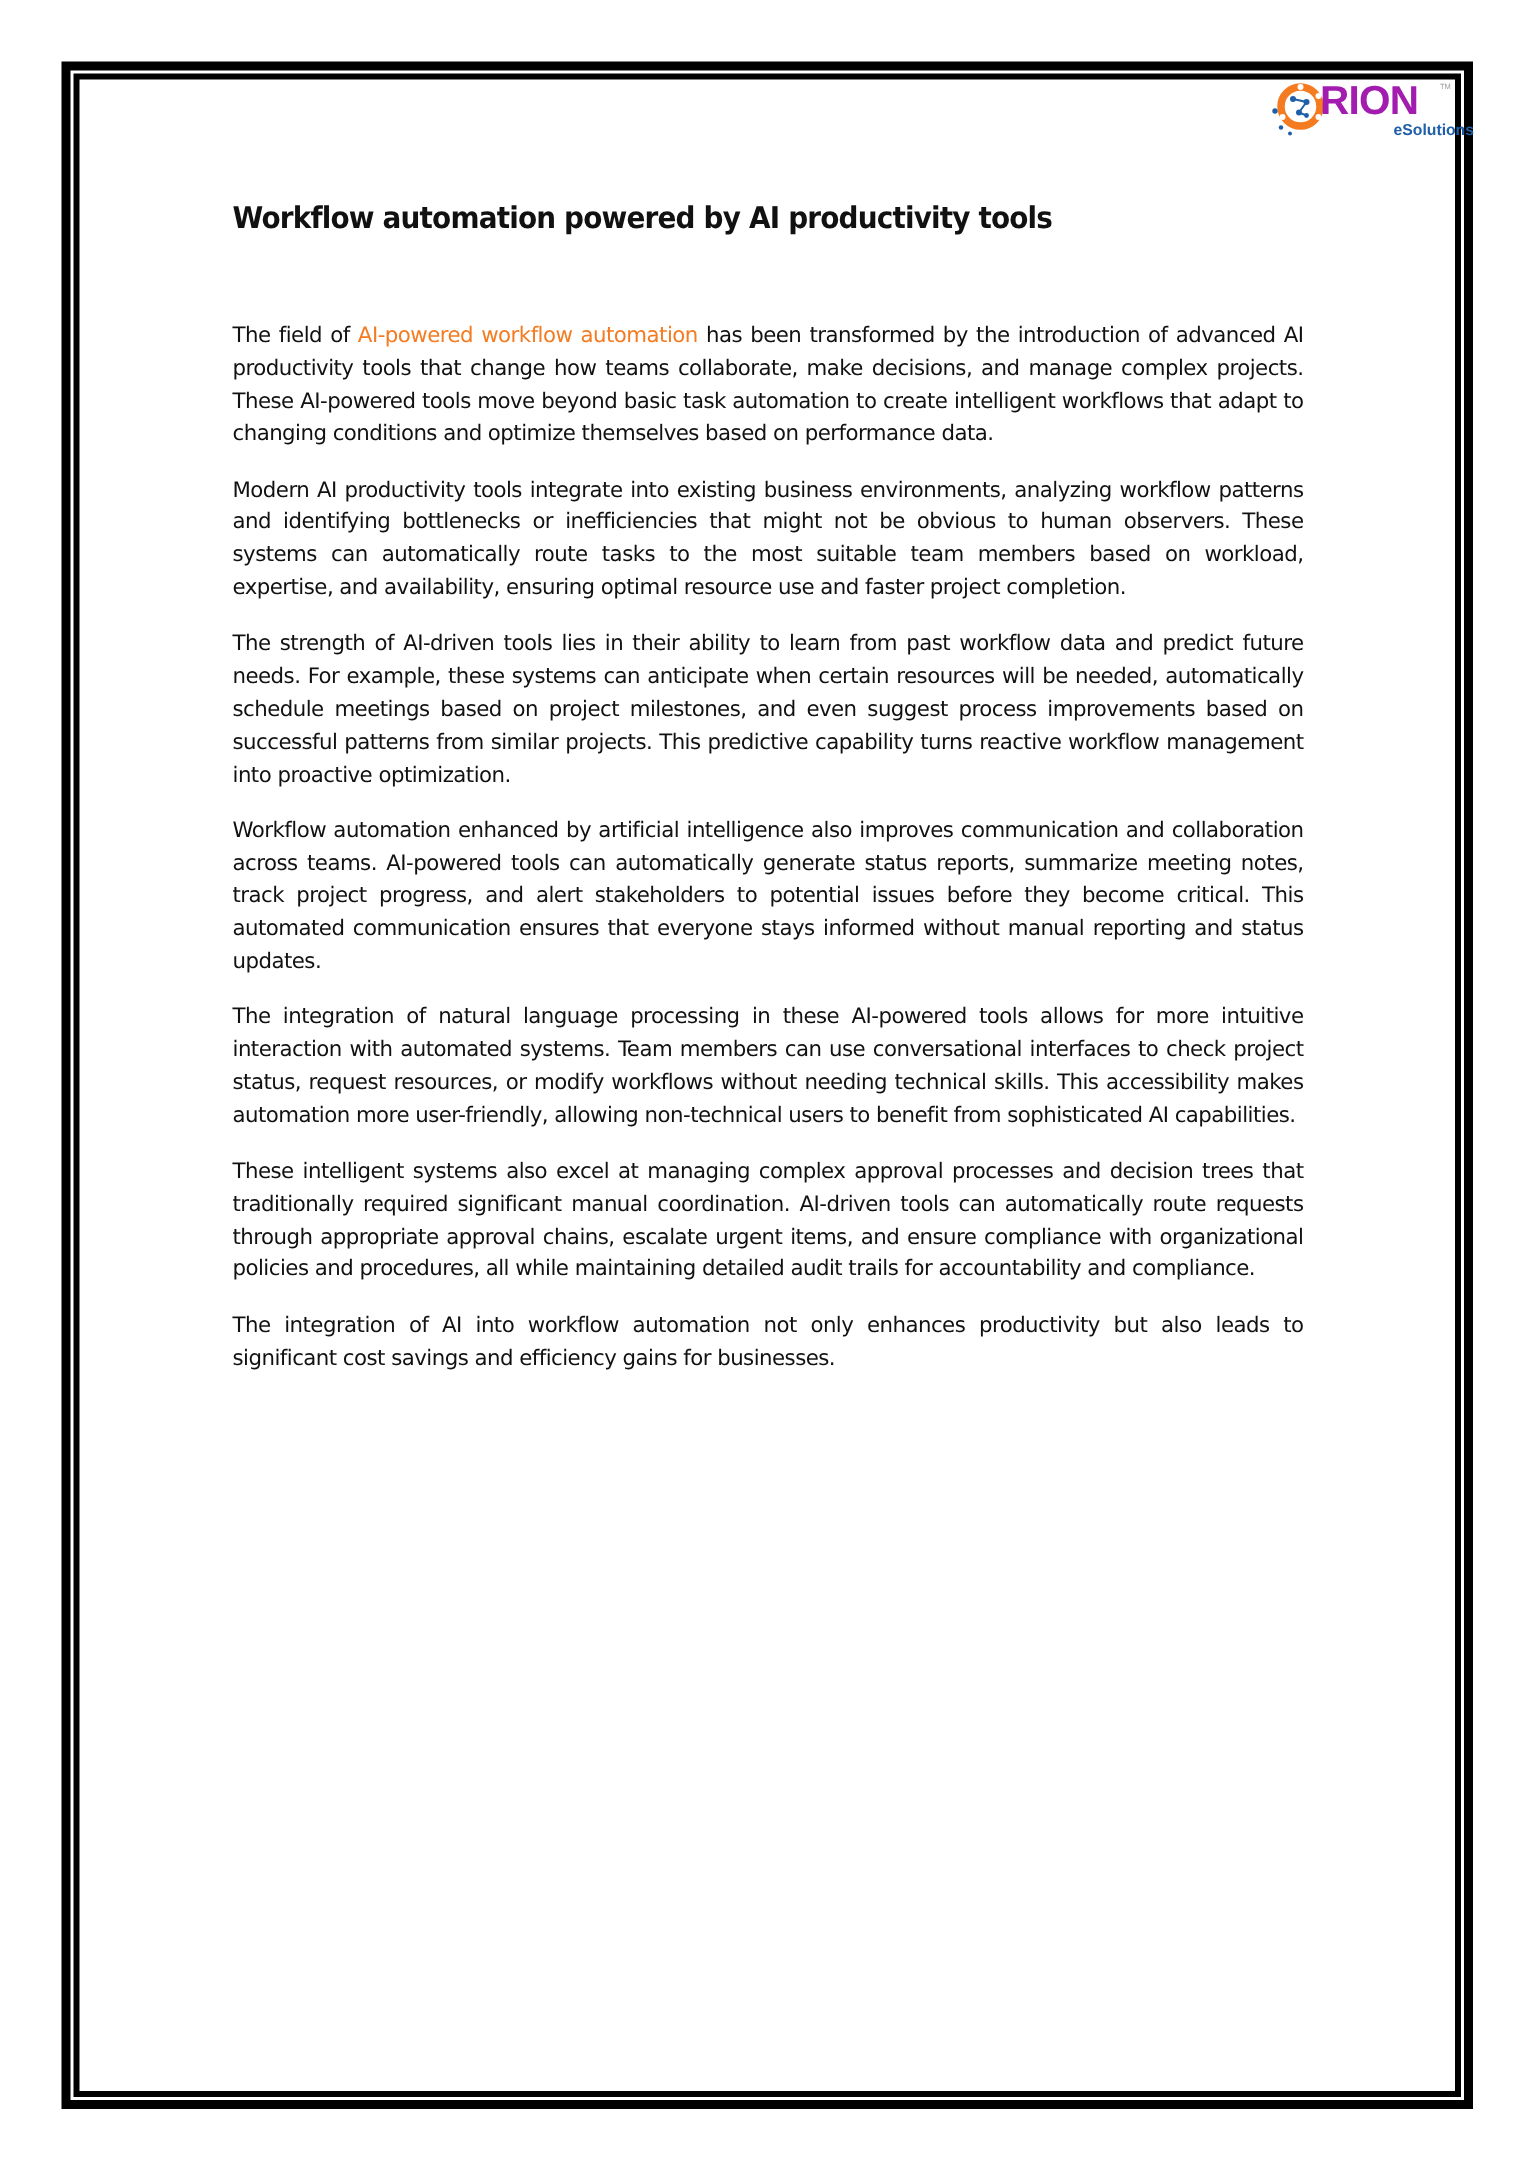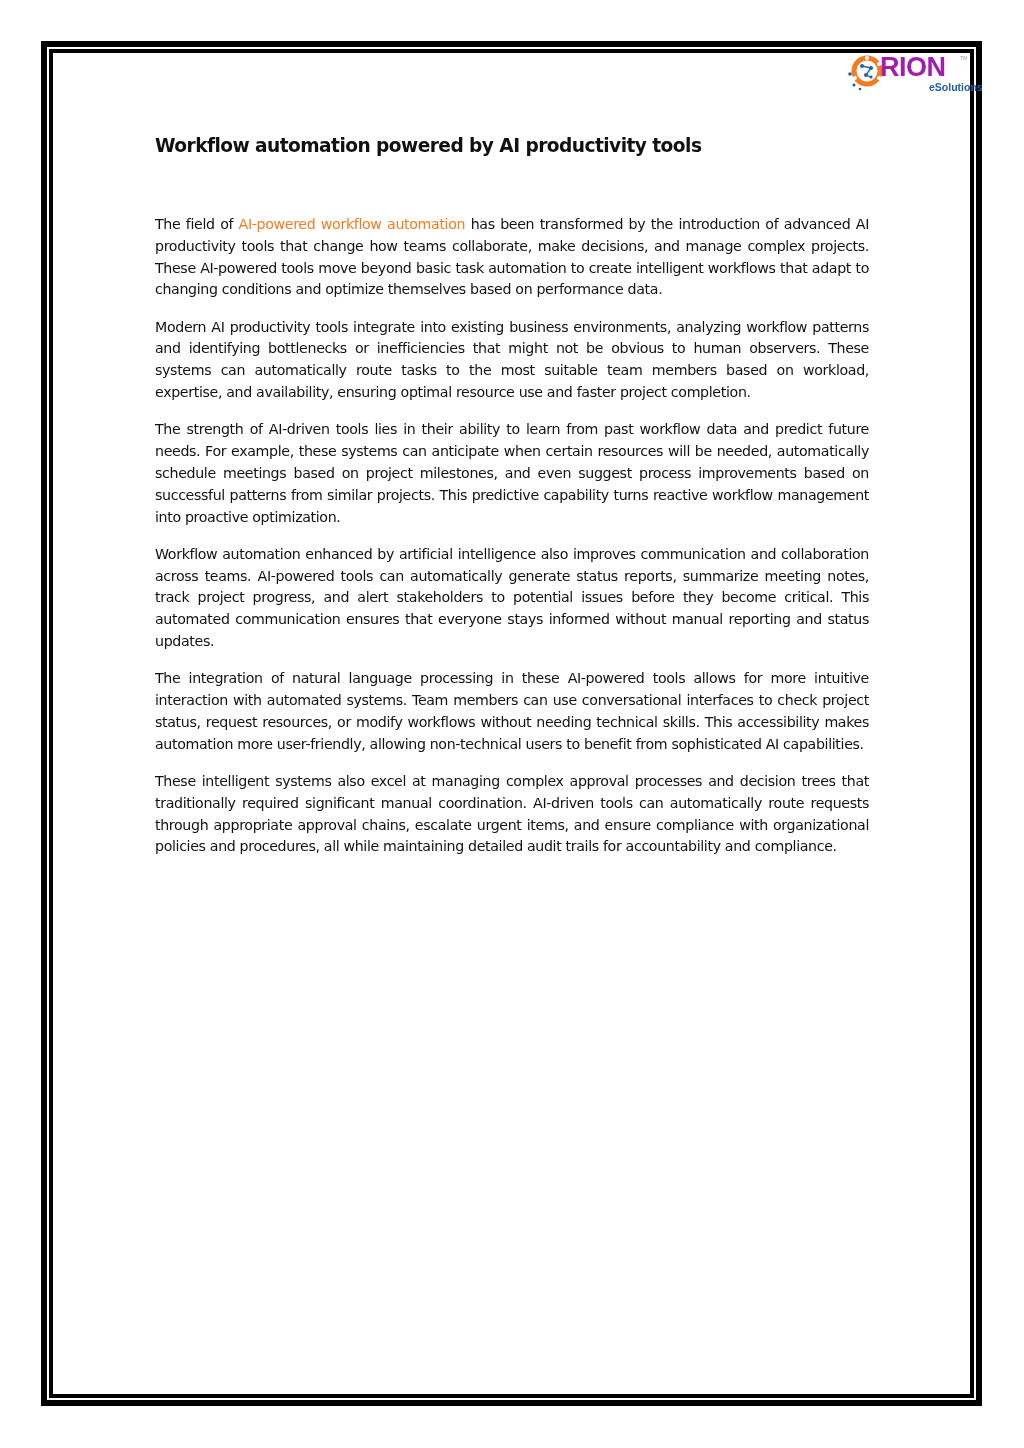--- a/index.html
+++ b/index.html
@@ -74,13 +74,14 @@
 
 <h1 class="title">Workflow automation powered by AI productivity tools</h1>
 
 <div class="content">
   <p><span>The field of </span><span class="highlight">AI-powered workflow automation</span><span> has been transformed by the introduction of advanced AI productivity tools that change how teams collaborate, make decisions, and manage complex projects. These AI-powered tools move beyond basic task automation to create intelligent workflows that adapt to changing conditions and optimize themselves based on performance data.</span></p>
   <p>Modern AI productivity tools integrate into existing business environments, analyzing workflow patterns and identifying bottlenecks or inefficiencies that might not be obvious to human observers. These systems can automatically route tasks to the most suitable team members based on workload, expertise, and availability, ensuring optimal resource use and faster project completion.</p>
   <p>The strength of AI-driven tools lies in their ability to learn from past workflow data and predict future needs. For example, these systems can anticipate when certain resources will be needed, automatically schedule meetings based on project milestones, and even suggest process improvements based on successful patterns from similar projects. This predictive capability turns reactive workflow management into proactive optimization.</p>
   <p>Workflow automation enhanced by artificial intelligence also improves communication and collaboration across teams. AI-powered tools can automatically generate status reports, summarize meeting notes, track project progress, and alert stakeholders to potential issues before they become critical. This automated communication ensures that everyone stays informed without manual reporting and status updates.</p>
   <p>The integration of natural language processing in these AI-powered tools allows for more intuitive interaction with automated systems. Team members can use conversational interfaces to check project status, request resources, or modify workflows without needing technical skills. This accessibility makes automation more user-friendly, allowing non-technical users to benefit from sophisticated AI capabilities.</p>
   <p>These intelligent systems also excel at managing complex approval processes and decision trees that traditionally required significant manual coordination. AI-driven tools can automatically route requests through appropriate approval chains, escalate urgent items, and ensure compliance with organizational policies and procedures, all while maintaining detailed audit trails for accountability and compliance.</p>
+  <p>The integration of AI into workflow automation not only enhances productivity but also leads to significant cost savings and efficiency gains for businesses.</p>
 </div>
 
 </body></html>

